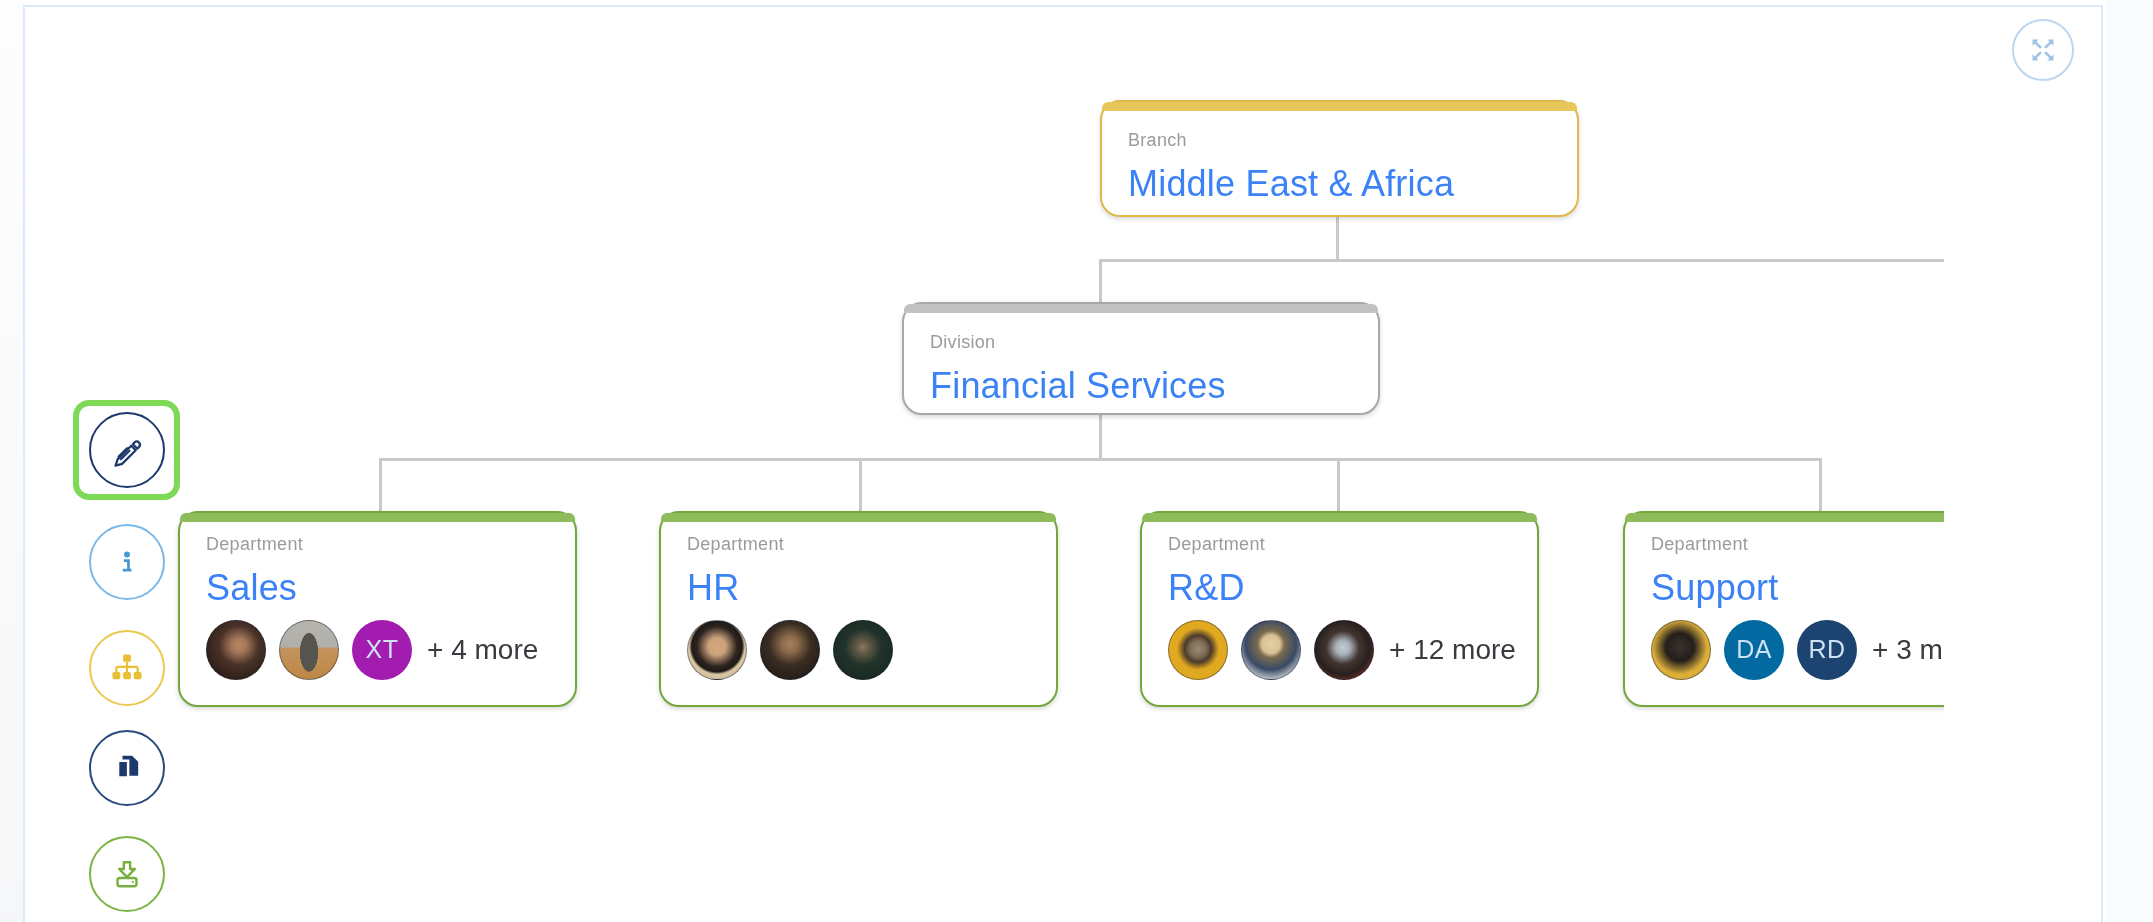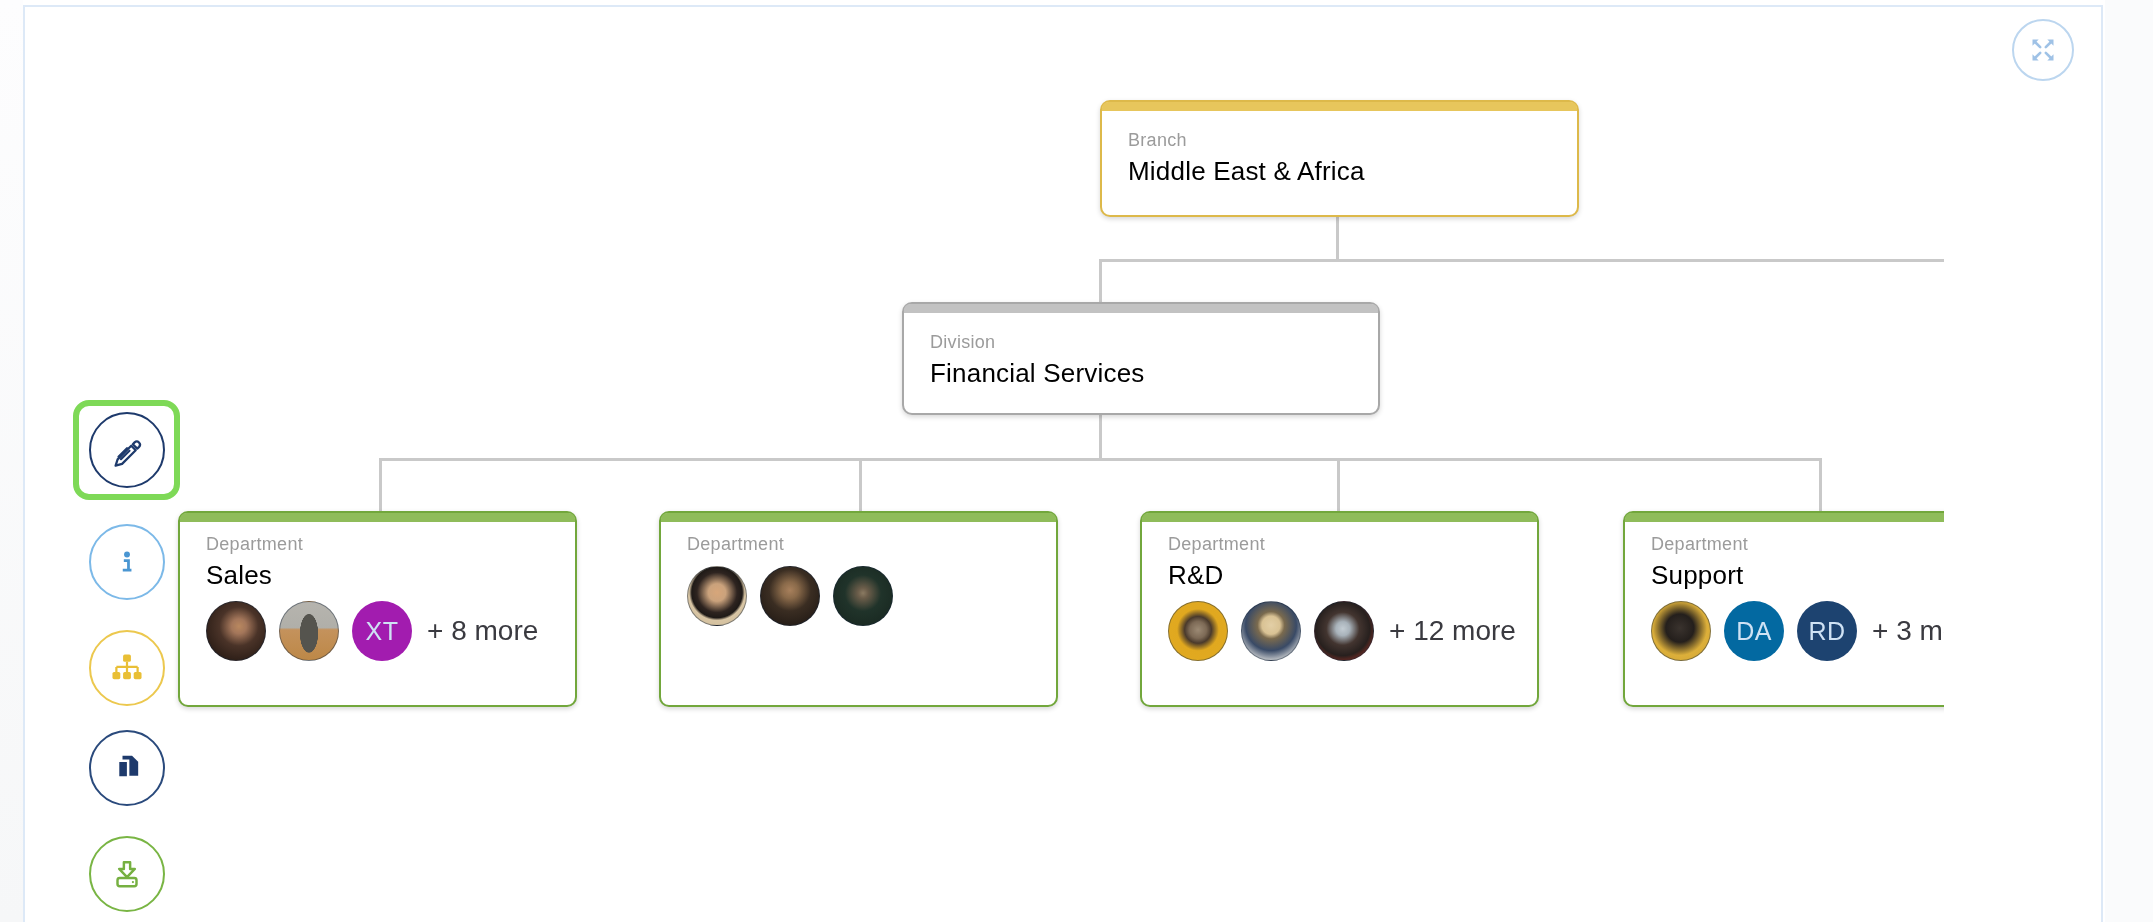--- a/index.html
+++ b/index.html
@@ -16,36 +16,36 @@
   
   .canvas{position:absolute;left:23px;top:5px;width:2080px;height:925px;
     box-sizing:border-box;border:2px solid #dde9f7;background:#ffffff;}
   
   .chart-clip{position:absolute;left:0;top:0;width:1944px;height:922px;
     overflow:hidden;}
   
   .conn{position:absolute;background:#c9c9c9;}
   
   .card{position:absolute;box-sizing:border-box;background:#ffffff;
-    border-radius:10px;border:2.5px solid;box-shadow:0 2px 5px rgba(0,0,0,.16);}
+    border-radius:20px;border:2.5px solid;box-shadow:0 2px 5px rgba(0,0,0,.16);}
   .card .bar{height:9px;border-radius:6px 6px 0 0;}
   .card .body{padding:12px 26px 0 26px;}
   .card--branch{left:1100px;top:100px;width:479px;height:117px;border-color:#ddb94a;}
   .card--branch .bar{background:#e7c65c;}
   .card--division{left:902px;top:302px;width:478px;height:113px;border-color:#a8a8a8;}
   .card--division .bar{background:#c2c2c2;}
   .card--branch .body,.card--division .body{padding-top:19px;}
   .card--dept{top:511px;width:399px;height:196px;border-color:#72a73c;}
   .card--dept .bar{background:#8fbc5a;}
   .card--dept.d0{left:178px;}
   .card--dept.d1{left:659px;}
   .card--dept.d2{left:1140px;}
   .card--dept.d3{left:1623px;}
   .card-label{font-size:18px;line-height:1.2;color:#9b9b9b;letter-spacing:.3px;}
-  .card-name{font-size:26px;line-height:1.25;color:#000000;margin-top:3px;letter-spacing:.2px;}
+  .card-name{font-size:36px;line-height:1.25;color:#3b82f6;margin-top:9px;letter-spacing:.2px;}
   .avatar-row{display:flex;align-items:center;margin-top:10px;}
   .avatar{width:60px;height:60px;border-radius:50%;flex:0 0 auto;margin-right:13px;
     display:flex;align-items:center;justify-content:center;
     font-size:25px;letter-spacing:.5px;border:1px solid rgba(25,40,60,.45);
     box-sizing:border-box;overflow:hidden;}
   .more{font-size:28px;color:#3a3a40;white-space:nowrap;margin-left:2px;}
   
   .select-box{position:absolute;left:73px;top:400px;width:107px;height:100px;
     box-sizing:border-box;border:6px solid #7ed957;border-radius:16px;
     display:flex;align-items:center;justify-content:center;background:#ffffff;}
@@ -101,29 +101,30 @@
 
   <div class="card card--dept d0">
     <div class="bar"></div>
     <div class="body">
       <div class="card-label">Department</div>
       <div class="card-name">Sales</div>
       <div class="avatar-row">
         <span class="avatar" style="background: radial-gradient(circle at 55% 42%, #b9885f 0%, #a3765a 16%, #4a3328 42%, #2b1d16 78%, #3d2a1f 100%)"></span>
         <span class="avatar" style="background: radial-gradient(ellipse 16% 34% at 50% 54%, #55544e 96%, rgba(0,0,0,0) 100%), linear-gradient(180deg, #b6b4ae 0%, #b0afa9 44%, #c4925c 48%, #bd8847 100%)"></span>
         <span class="avatar" style="background:#a21caf; color:#cfe2f4; border:none">XT</span>
-        <span class="more">+ 8 more</span>
+        <span class="more">+ 4 more</span>
       </div>
     </div>
   </div>
 
   <div class="card card--dept d1">
     <div class="bar"></div>
     <div class="body">
       <div class="card-label">Department</div>
+      <div class="card-name">HR</div>
       <div class="avatar-row">
         <span class="avatar" style="background: radial-gradient(circle at 50% 44%, #d7a67a 0%, #caa27c 20%, #2e2420 46%, #1f1a17 58%, #d8c5a4 64%, #cbb794 100%)"></span>
         <span class="avatar" style="background: radial-gradient(circle at 50% 40%, #a8805c 0%, #8a6a4a 18%, #3a2d22 46%, #191310 100%)"></span>
         <span class="avatar" style="background: radial-gradient(circle at 50% 45%, #8a7a62 0%, #6b5d4a 12%, #20332a 42%, #16241d 100%)"></span>
         <span class="more"></span>
       </div>
     </div>
   </div>
 
   <div class="card card--dept d2">

